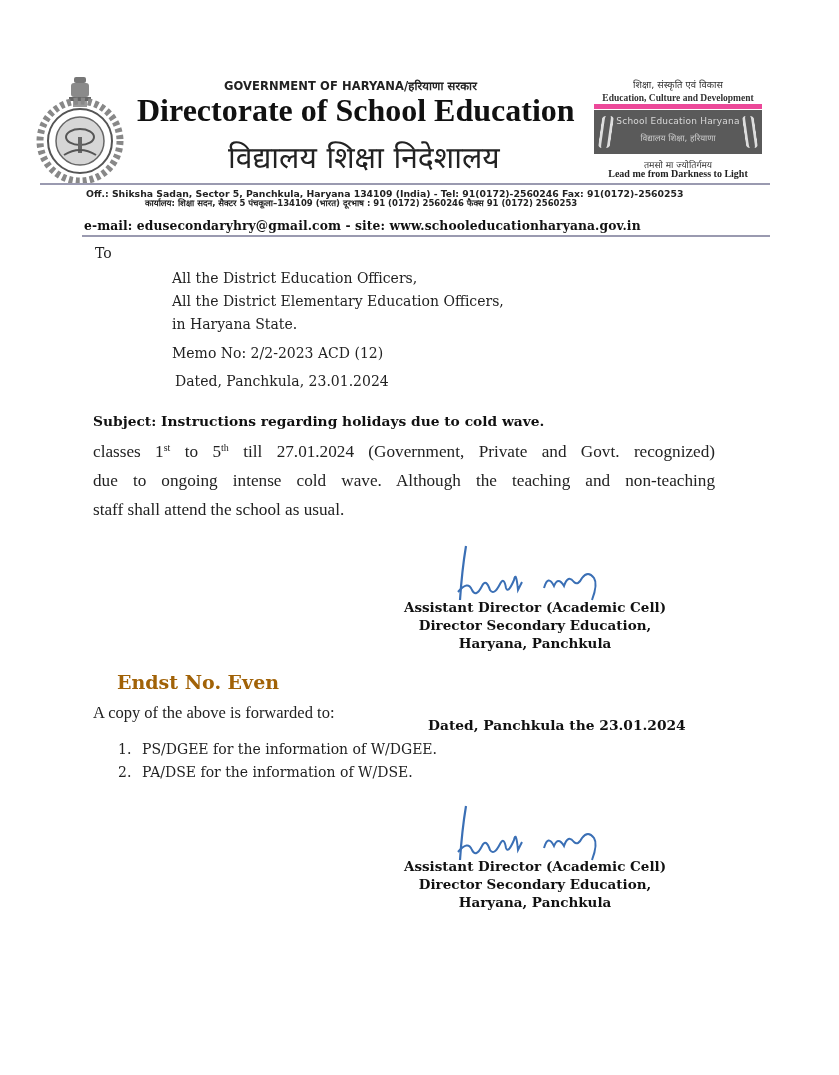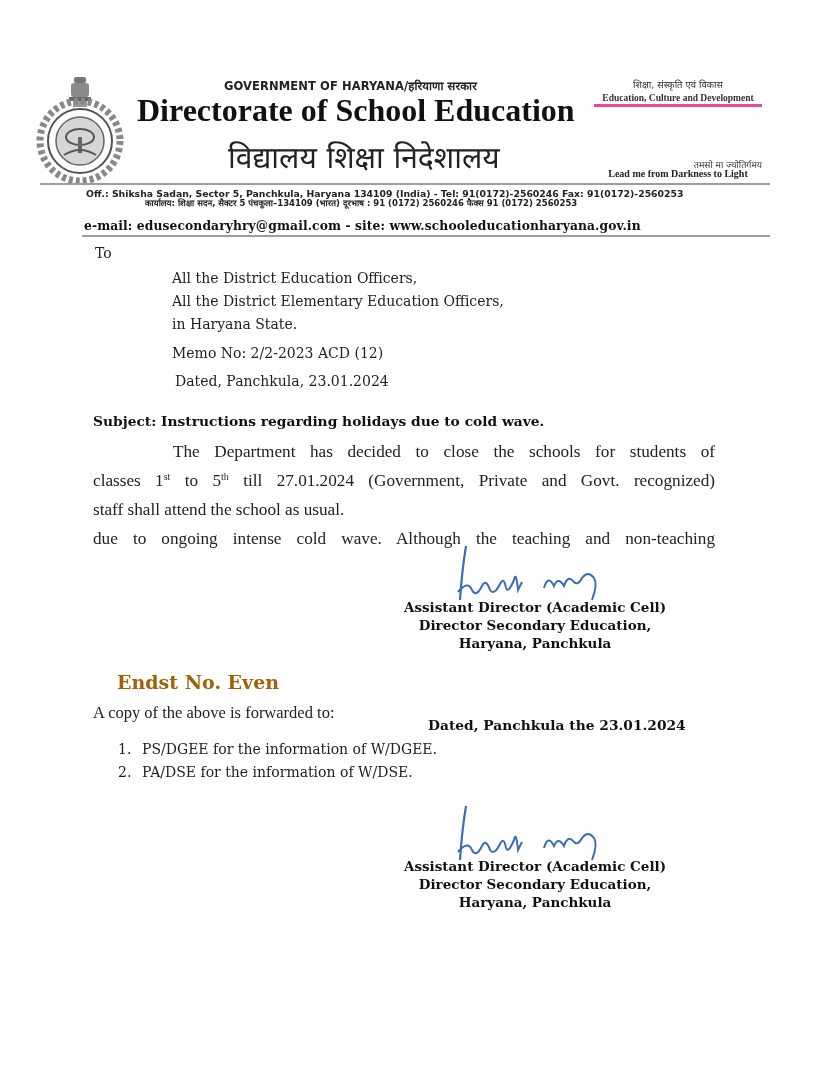--- a/index.html
+++ b/index.html
@@ -7,28 +7,28 @@
     .abs { position: absolute; }
 
     
     .emblem { left: 34px; top: 75px; width: 92px; height: 108px; }
     .gov-line { left: 224px; top: 78px; font-family: "DejaVu Sans", sans-serif; font-weight: bold; font-size: 11.5px; letter-spacing: 0.1px; color: #222; }
     .dir-title { left: 137px; top: 92px; font-family: "Liberation Serif", serif; font-weight: bold; font-size: 32px; color: #111; white-space: nowrap; }
     .dir-hindi { left: 228px; top: 136px; font-family: "DejaVu Sans", sans-serif; font-size: 30px; color: #222; white-space: nowrap; }
 
     .right-box { left: 594px; top: 78px; width: 168px; height: 100px; }
     .rb-hindi-top { top: 0; left: 0; width: 168px; text-align: center; font-family: "DejaVu Sans", sans-serif; font-size: 9.5px; color: #333; }
-    .rb-edu { top: 15px; left: 0; width: 168px; text-align: center; font-family: "Liberation Serif", serif; font-weight: bold; font-size: 9.5px; color: #333; border-bottom: 3px solid #ec4899; padding-bottom: 1px; }
+    .rb-edu { top: 15px; left: 0; width: 168px; text-align: center; font-family: "Liberation Serif", serif; font-weight: bold; font-size: 9.5px; color: #333; border-bottom: 5px solid #ec4899; padding-bottom: 1px; }
     .rb-banner { top: 32px; left: 0; width: 168px; height: 44px; background: #5a5a5a; }
     .rb-banner .bar { position: absolute; top: 6px; width: 6px; height: 32px; border-left: 3px solid #ddd; border-right: 3px solid #ddd; border-radius: 4px; }
     .rb-banner .bl { left: 6px; transform: skewX(-8deg); }
     .rb-banner .br { right: 6px; transform: skewX(8deg); }
     .rb-banner .t1 { position: absolute; left: 0; top: 6px; width: 168px; text-align: center; font-family: "DejaVu Sans", sans-serif; font-size: 9px; color: #d8d8d8; letter-spacing: 0.2px; }
     .rb-banner .t2 { position: absolute; left: 0; top: 22px; width: 168px; text-align: center; font-family: "DejaVu Sans", sans-serif; font-size: 8.5px; color: #cfcfcf; }
-    .rb-hindi-bot { top: 80px; left: 0; width: 168px; text-align: right; font-family: "DejaVu Sans", sans-serif; font-size: 9px; color: #333; }
+    .rb-hindi-bot { top: 80px; left: 0; width: 168px; text-align: center; font-family: "DejaVu Sans", sans-serif; font-size: 9px; color: #333; }
     .rb-lead { top: 90px; left: 0; width: 168px; text-align: center; font-family: "Liberation Serif", serif; font-weight: bold; font-size: 10px; color: #222; }
 
     .rule { height: 2px; background: #9a9ab0; }
     .rule1 { left: 40px; top: 183px; width: 730px; }
     .rule2 { left: 82px; top: 235px; width: 688px; }
 
     .addr-en { left: 86px; top: 188px; font-family: "DejaVu Sans", sans-serif; font-weight: bold; font-size: 9.3px; color: #222; white-space: nowrap; }
     .addr-hi { left: 145px; top: 197px; font-family: "DejaVu Sans", sans-serif; font-weight: bold; font-size: 8.5px; color: #222; white-space: nowrap; }
     .email-line { left: 84px; top: 218px; font-family: "DejaVu Serif", serif; font-weight: bold; font-size: 12.3px; color: #111; white-space: nowrap; letter-spacing: 0.1px; }
 
@@ -80,20 +80,26 @@
   </svg>
 </div>
 
 <div class="abs gov-line">GOVERNMENT OF HARYANA/हरियाणा सरकार</div>
 <div class="abs dir-title">Directorate of School Education</div>
 <div class="abs dir-hindi">विद्यालय शिक्षा निदेशालय</div>
 
 <div class="abs right-box">
   <div class="abs rb-hindi-top">शिक्षा, संस्कृति एवं विकास</div>
   <div class="abs rb-edu">Education, Culture and Development</div>
+  <div class="abs rb-banner">
+    <span class="bar bl"></span>
+    <span class="bar br"></span>
+    <div class="t1">School Education Haryana</div>
+    <div class="t2">विद्यालय शिक्षा, हरियाणा</div>
+  </div>
   <div class="abs rb-hindi-bot">तमसो मा ज्योतिर्गमय</div>
   <div class="abs rb-lead">Lead me from Darkness to Light</div>
 </div>
 
 <div class="abs rule rule1"></div>
 <div class="abs addr-en">Off.: Shiksha Sadan, Sector 5, Panchkula, Haryana 134109 (India) - Tel: 91(0172)-2560246 Fax: 91(0172)-2560253</div>
 <div class="abs addr-hi">कार्यालय: शिक्षा सदन, सैक्टर 5 पंचकूला–134109 (भारत) दूरभाष : 91 (0172) 2560246 फैक्स 91 (0172) 2560253</div>
 <div class="abs email-line">e-mail: edusecondaryhry@gmail.com - site: www.schooleducationharyana.gov.in</div>
 <div class="abs rule rule2"></div>
 
@@ -101,24 +107,23 @@
 <div class="abs txt addr-list">
   <div>All the District Education Officers,</div>
   <div>All the District Elementary Education Officers,</div>
   <div>in Haryana State.</div>
 </div>
 <div class="abs txt memo">Memo No: 2/2-2023 ACD (12)</div>
 <div class="abs txt dated">Dated, Panchkula, 23.01.2024</div>
 
 <div class="abs subject">Subject: Instructions regarding holidays due to cold wave.</div>
 <div class="abs para">
-  <span class="line first">The Department has decided to close the schools for students of</span>
   <span class="line"><span>classes 1</span><sup>st</sup><span> to 5</span><sup>th</sup><span> till 27.01.2024 (Government, Private and Govt. recognized)</span></span>
+  <span class="line">due to ongoing intense cold wave. Although the teaching and non-teaching</span>
   <span class="line last">staff shall attend the school as usual.</span>
-  <span class="line">due to ongoing intense cold wave. Although the teaching and non-teaching</span>
 </div>
 
 <div class="abs signature signature1">
   <svg class="sig-svg" width="170" height="70" viewBox="0 0 170 70">
     <path d="M18 6 Q14 30 12 60" fill="none" stroke-width="2.2" class="sigstroke" stroke="#3a6fb5"></path>
     <path d="M10 52 Q20 40 24 50 Q28 58 34 46 Q38 38 42 50 Q46 56 52 44 Q56 36 58 48 Q60 54 66 40 Q68 30 70 50 L74 42" fill="none" stroke-width="2" class="sigstroke" stroke="#3a6fb5"></path>
     <path d="M96 48 Q100 34 106 46 Q110 36 116 46 Q120 34 126 42 Q130 46 134 38 Q140 30 146 38 Q150 44 144 60" fill="none" stroke-width="2" class="sigstroke" stroke="#3a6fb5"></path>
   </svg>
 </div>
 <div class="abs sig-block sig1">

